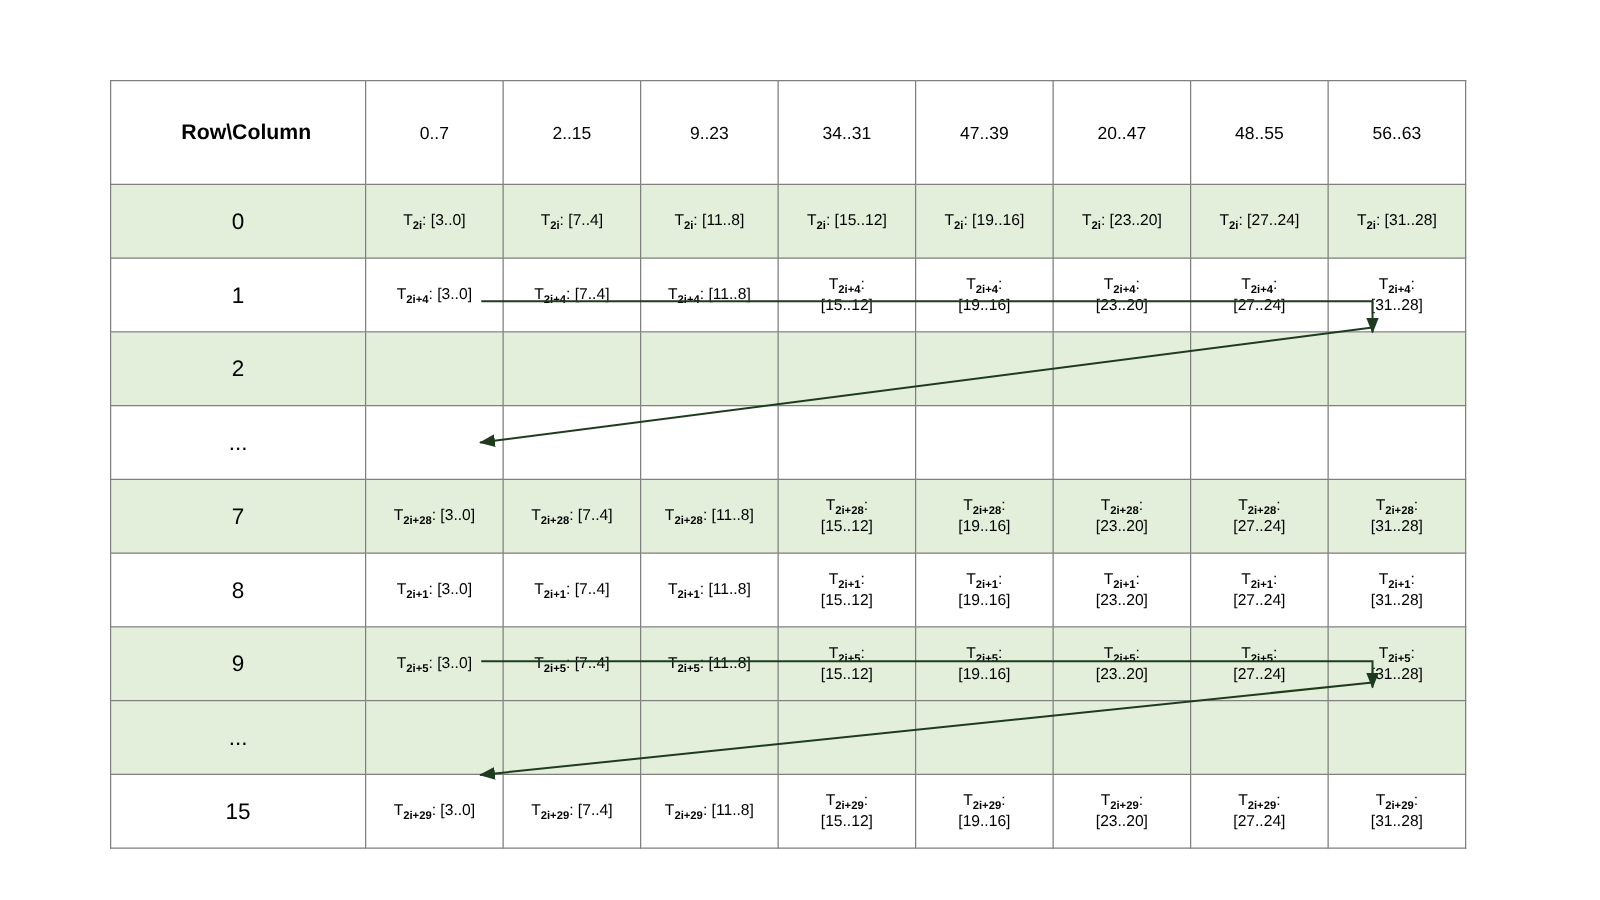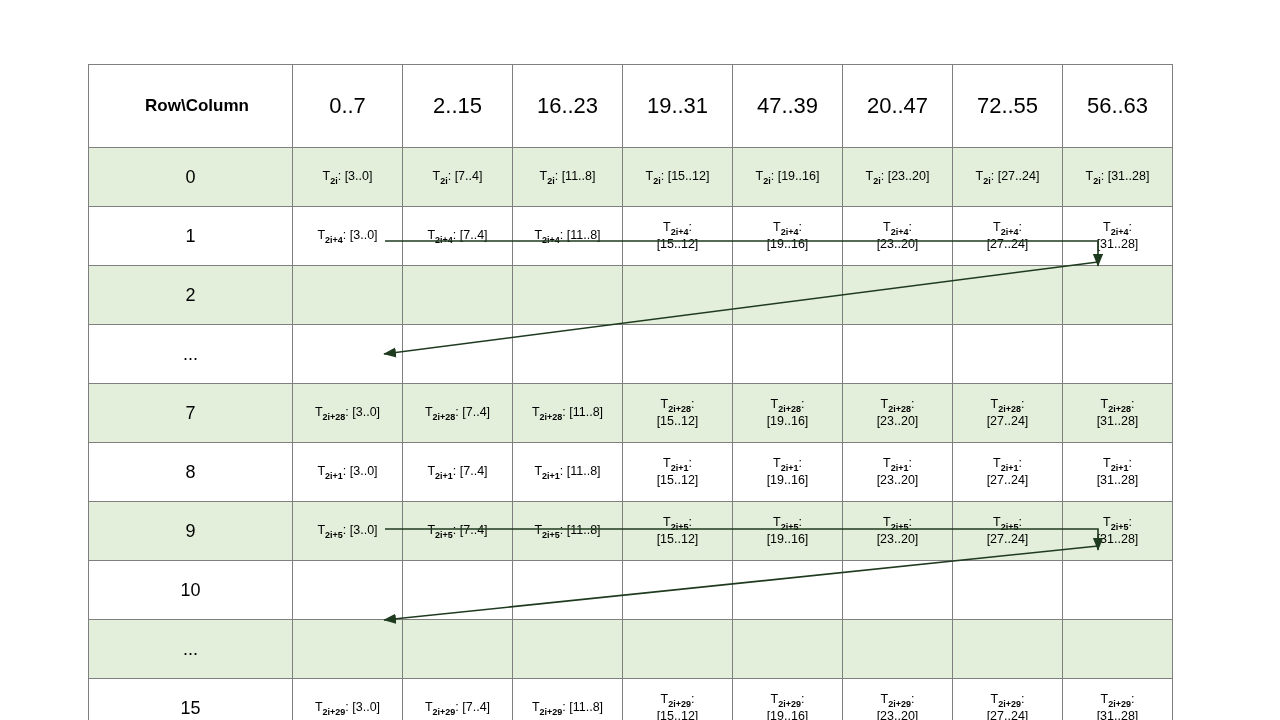--- a/index.html
+++ b/index.html
@@ -33,21 +33,21 @@
     vertical-align: middle;
     padding: 2px 3px;
     line-height: 1.15;
   }
   
   col.c-row   { width: 204px; }
   col.c-data  { width: 110px; }
 
   thead td {
     height: 78px;
-    font-size: 22px;
+    font-size: 14px;
     background: #ffffff;
   }
   thead td.hdr-row {
     font-weight: bold;
     font-size: 17px;
     padding-left: 16px;
   }
   tbody td.rowlabel {
     font-size: 18px;
   }
@@ -94,25 +94,25 @@
       <col class="c-data">
         <col class="c-data">
         <col class="c-data">
         <col class="c-data">
     </colgroup>
     <thead>
       <tr>
         <td class="hdr-row">Row\Column</td>
         <td>0..7</td>
         <td>2..15</td>
-        <td>16..23</td>
-        <td>19..31</td>
+        <td>9..23</td>
+        <td>34..31</td>
         <td>47..39</td>
         <td>20..47</td>
-        <td>72..55</td>
+        <td>48..55</td>
         <td>56..63</td>
       </tr>
     </thead>
     <tbody id="matrix-body">
         <tr class="shaded r-mid">
           <td class="rowlabel">0</td>
           <td class="cell"><span>T<span class="sub">2i</span>:</span> [3..0]</td>
           <td class="cell"><span>T<span class="sub">2i</span>:</span> [7..4]</td>
           <td class="cell"><span>T<span class="sub">2i</span>:</span> [11..8]</td>
           <td class="cell"><span>T<span class="sub">2i</span>:</span> [15..12]</td>
@@ -240,31 +240,20 @@
           </td>
           <td class="cell">
             <span class="cellline"><span>T<span class="sub">2i+5</span>:</span></span>
             <span class="cellline">[27..24]</span>
           </td>
           <td class="cell">
             <span class="cellline"><span>T<span class="sub">2i+5</span>:</span></span>
             <span class="cellline">[31..28]</span>
           </td>
         </tr>
-        <tr class="plain r-mid">
-          <td class="rowlabel">10</td>
-          <td class="cell"></td>
-          <td class="cell"></td>
-          <td class="cell"></td>
-          <td class="cell"></td>
-          <td class="cell"></td>
-          <td class="cell"></td>
-          <td class="cell"></td>
-          <td class="cell"></td>
-        </tr>
         <tr class="shaded r-mid">
           <td class="rowlabel">...</td>
           <td class="cell"></td>
           <td class="cell"></td>
           <td class="cell"></td>
           <td class="cell"></td>
           <td class="cell"></td>
           <td class="cell"></td>
           <td class="cell"></td>
           <td class="cell"></td>

